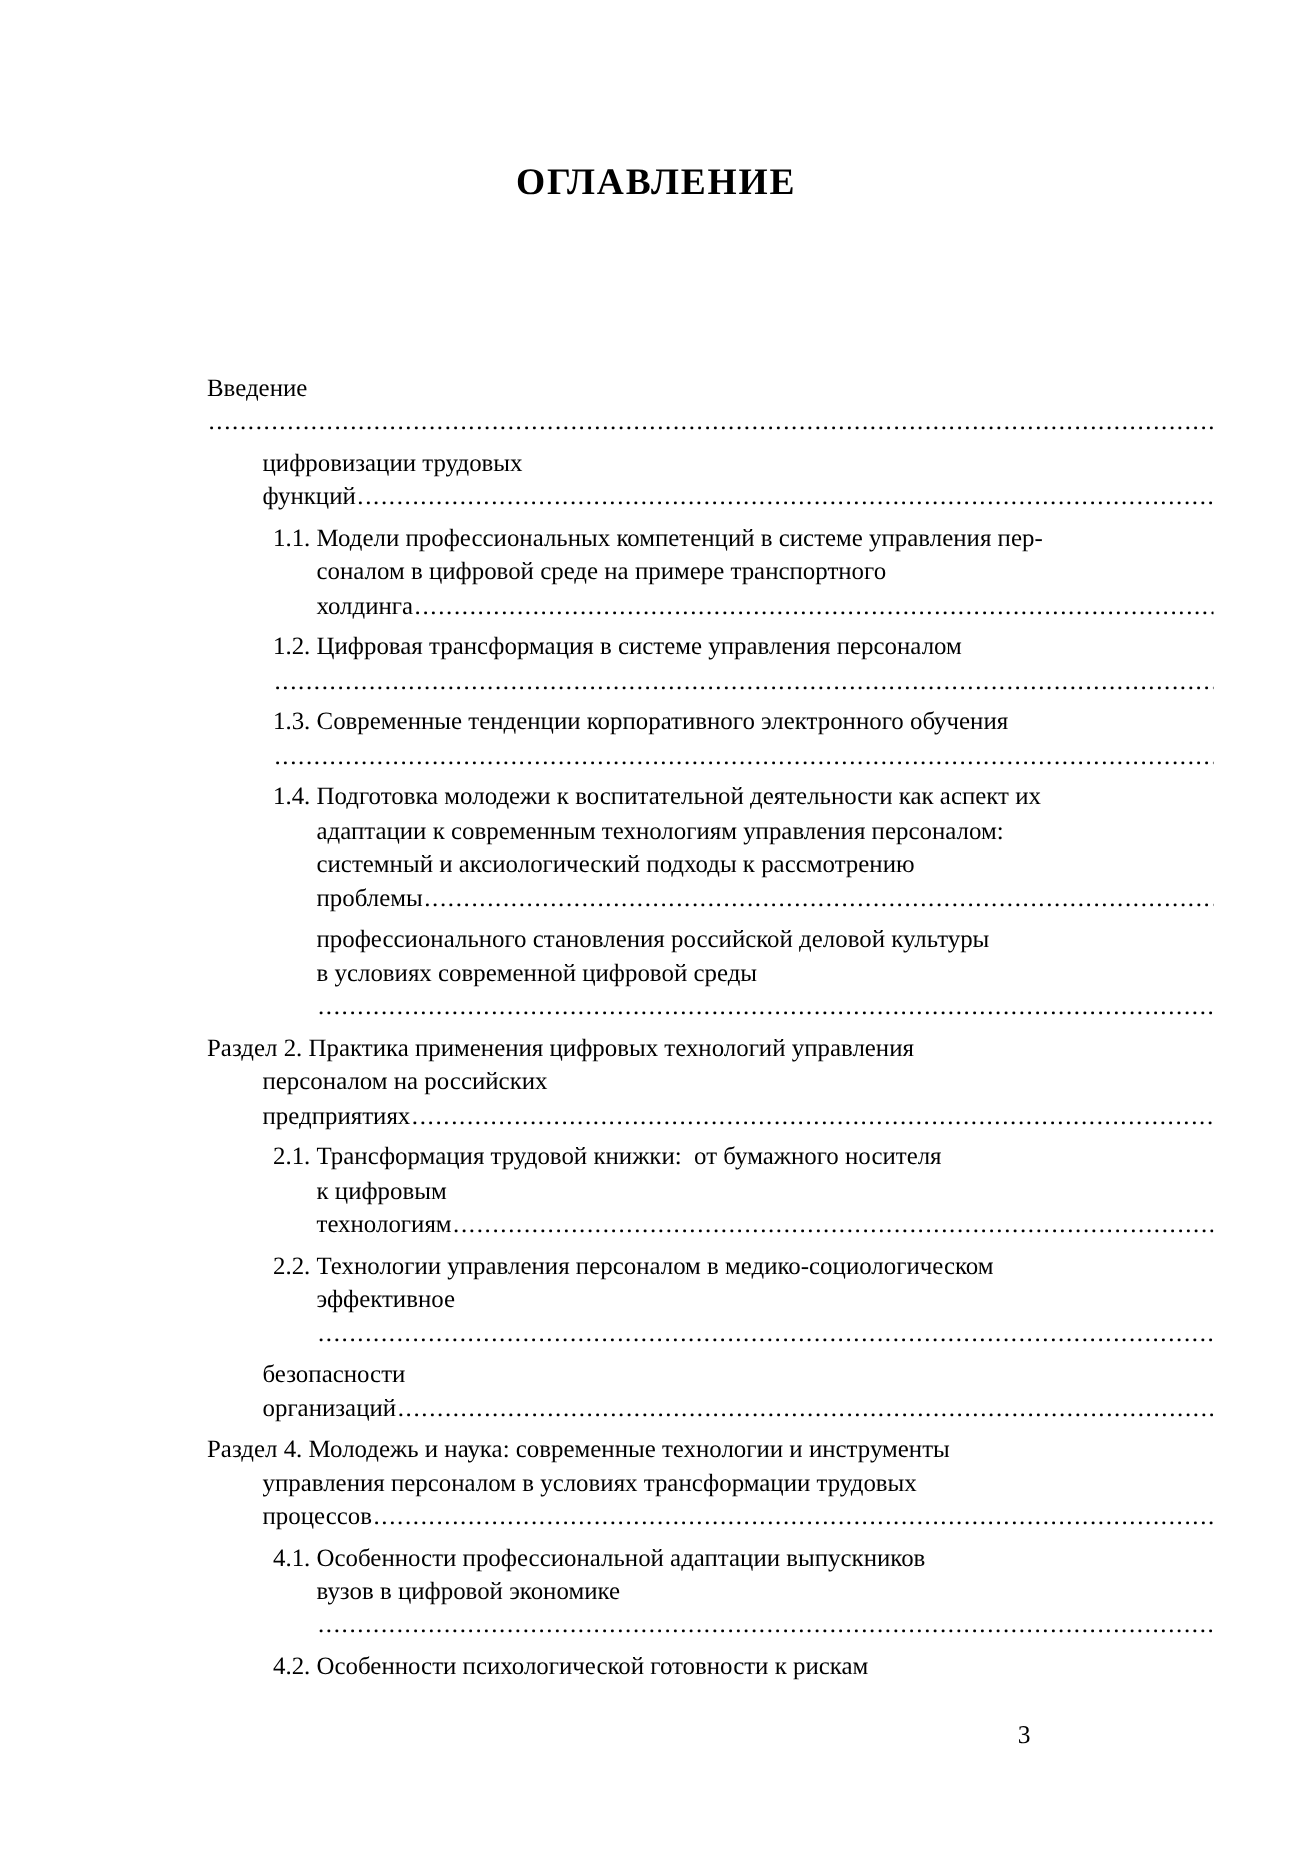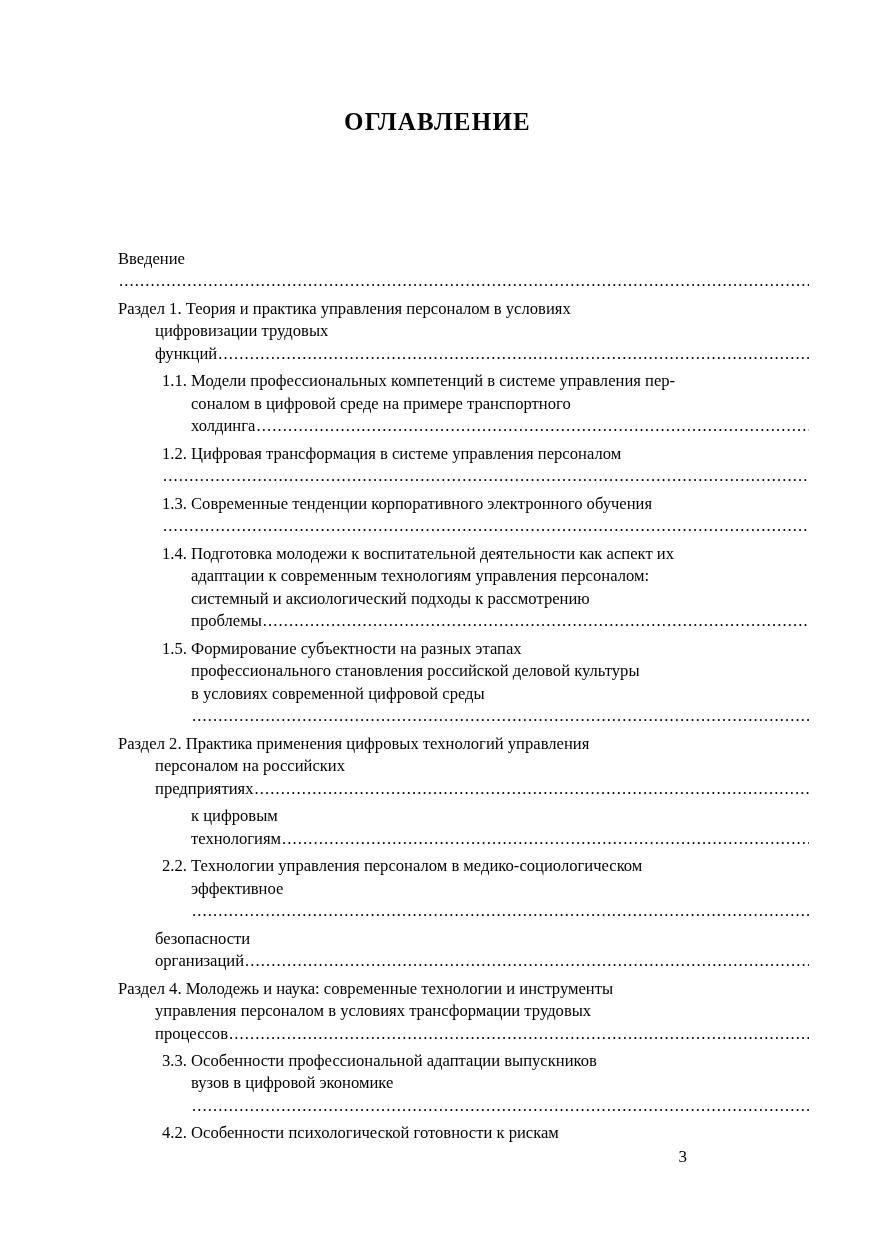--- a/index.html
+++ b/index.html
@@ -31,20 +31,21 @@
     position: absolute;
     top: 248px;
     left: 118px;
     width: 640px;
   }
   .entry {
     font-size: 16.6px;
     line-height: 1.355;
     margin-bottom: 1px;
     position: relative;
+    margin-left: 20px;
   }
   .entry .line {
     display: block;
   }
   
   .lvl0 { padding-left: 0px; }
   .lvl0 .cont { padding-left: 37px; }
   .lvl1 { padding-left: 44px; }
   .lvl1 .cont { padding-left: 29px; }
 
@@ -85,64 +86,63 @@
 
 <div class="page">
 
   <div class="toc-title">ОГЛАВЛЕНИЕ</div>
 
   <div class="toc">
       <div class="entry lvl0 gap-sm">
         <div class="line leader-line"><span class="txt">Введение </span><span class="dots"></span></div>
       </div>
       <div class="entry lvl0 gap-sm">
-        <div class="line leader-line nodots"><span class="txt">Раздел 1. Теория и практика управления персоналом в условиях</span></div>
         <div class="line leader-line cont"><span class="txt">цифровизации трудовых функций</span><span class="dots"></span></div>
       </div>
       <div class="entry lvl1 gap-sm">
         <div class="line leader-line nodots"><span class="txt">1.1. Модели профессиональных компетенций в системе управления пер-</span></div>
         <div class="line leader-line cont"><span class="txt">соналом в цифровой среде на примере транспортного холдинга</span><span class="dots"></span></div>
       </div>
       <div class="entry lvl1 gap-sm">
         <div class="line leader-line"><span class="txt">1.2. Цифровая трансформация в системе управления персоналом </span><span class="dots"></span></div>
       </div>
       <div class="entry lvl1 gap-sm">
         <div class="line leader-line"><span class="txt">1.3. Современные тенденции корпоративного электронного обучения </span><span class="dots"></span></div>
       </div>
       <div class="entry lvl1 gap-sm">
         <div class="line leader-line nodots"><span class="txt">1.4. Подготовка молодежи к воспитательной деятельности как аспект их</span></div>
         <div class="line leader-line nodots cont"><span class="txt">адаптации к современным технологиям управления персоналом:</span></div>
         <div class="line leader-line cont"><span class="txt">системный и аксиологический подходы к рассмотрению проблемы</span><span class="dots"></span></div>
       </div>
       <div class="entry lvl1 gap-sm">
-        <div class="line leader-line nodots"><span class="txt">1.5. Формирование субъектности на разных этапах</span></div>
         <div class="line leader-line nodots cont"><span class="txt">профессионального становления российской деловой культуры</span></div>
         <div class="line leader-line cont"><span class="txt">в условиях современной цифровой среды </span><span class="dots"></span></div>
       </div>
       <div class="entry lvl0 gap-sm">
         <div class="line leader-line nodots"><span class="txt">Раздел 2. Практика применения цифровых технологий управления</span></div>
         <div class="line leader-line cont"><span class="txt">персоналом на российских  предприятиях</span><span class="dots"></span></div>
       </div>
       <div class="entry lvl1 gap-sm">
+        <div class="line leader-line nodots"><span class="txt">2.1. Трансформация трудовой книжки:  от бумажного носителя</span></div>
         <div class="line leader-line cont"><span class="txt">к цифровым технологиям</span><span class="dots"></span></div>
       </div>
       <div class="entry lvl1 gap-sm">
         <div class="line leader-line nodots"><span class="txt">2.2. Технологии управления персоналом в медико-социологическом</span></div>
         <div class="line leader-line cont"><span class="txt">эффективное </span><span class="dots"></span></div>
       </div>
       <div class="entry lvl0 gap-sm">
         <div class="line leader-line cont"><span class="txt">безопасности организаций</span><span class="dots"></span></div>
       </div>
       <div class="entry lvl0 gap-sm">
         <div class="line leader-line nodots"><span class="txt">Раздел 4. Молодежь и наука: современные технологии и инструменты</span></div>
         <div class="line leader-line nodots cont"><span class="txt">управления персоналом в условиях трансформации трудовых</span></div>
         <div class="line leader-line cont"><span class="txt">процессов</span><span class="dots"></span></div>
       </div>
       <div class="entry lvl1 gap-sm">
-        <div class="line leader-line nodots"><span class="txt">3.3. Особенности профессиональной адаптации выпускников</span></div>
+        <div class="line leader-line nodots"><span class="txt">4.1. Особенности профессиональной адаптации выпускников</span></div>
         <div class="line leader-line cont"><span class="txt">вузов в цифровой экономике </span><span class="dots"></span></div>
       </div>
       <div class="entry lvl1 gap-md">
         <div class="line leader-line nodots"><span class="txt">4.2. Особенности психологической готовности к рискам</span></div>
       </div>
     </div>
 
   <div class="folio">3</div>
 
 </div>

